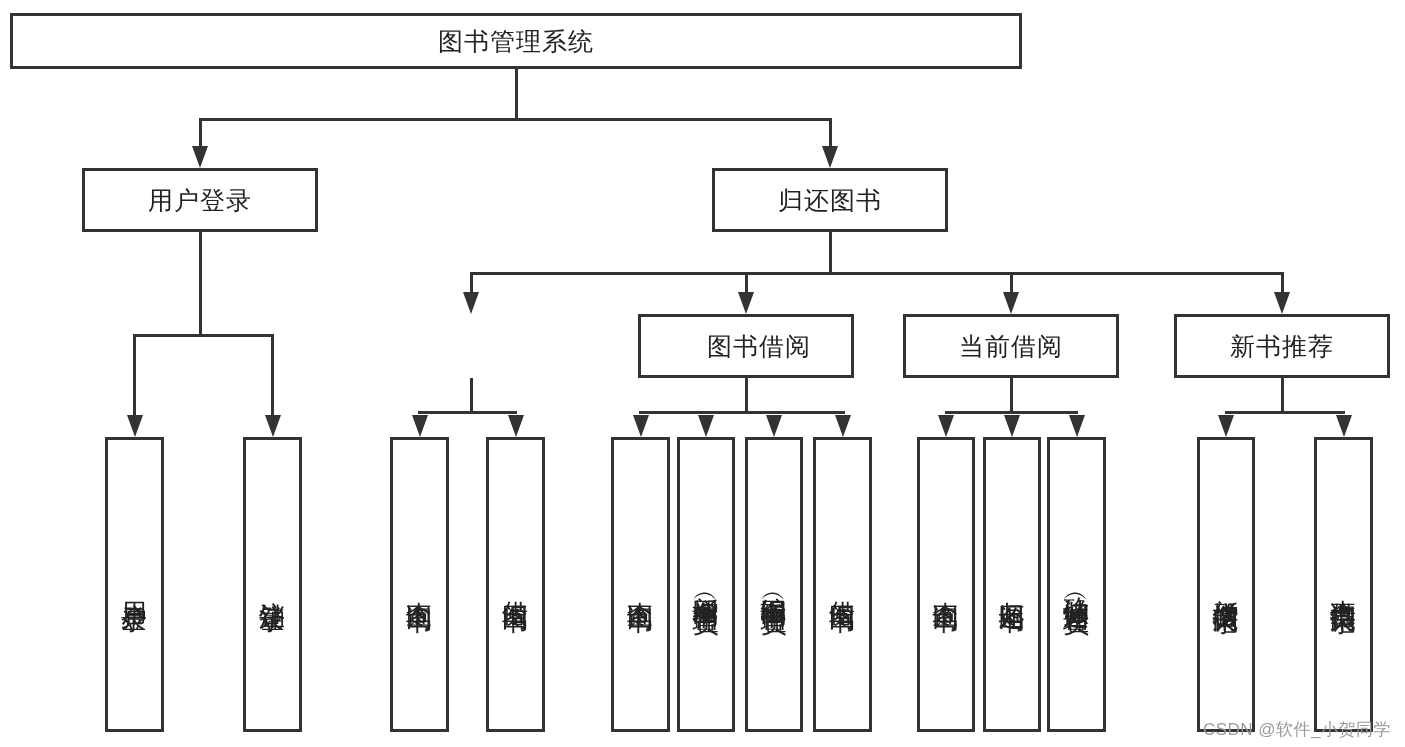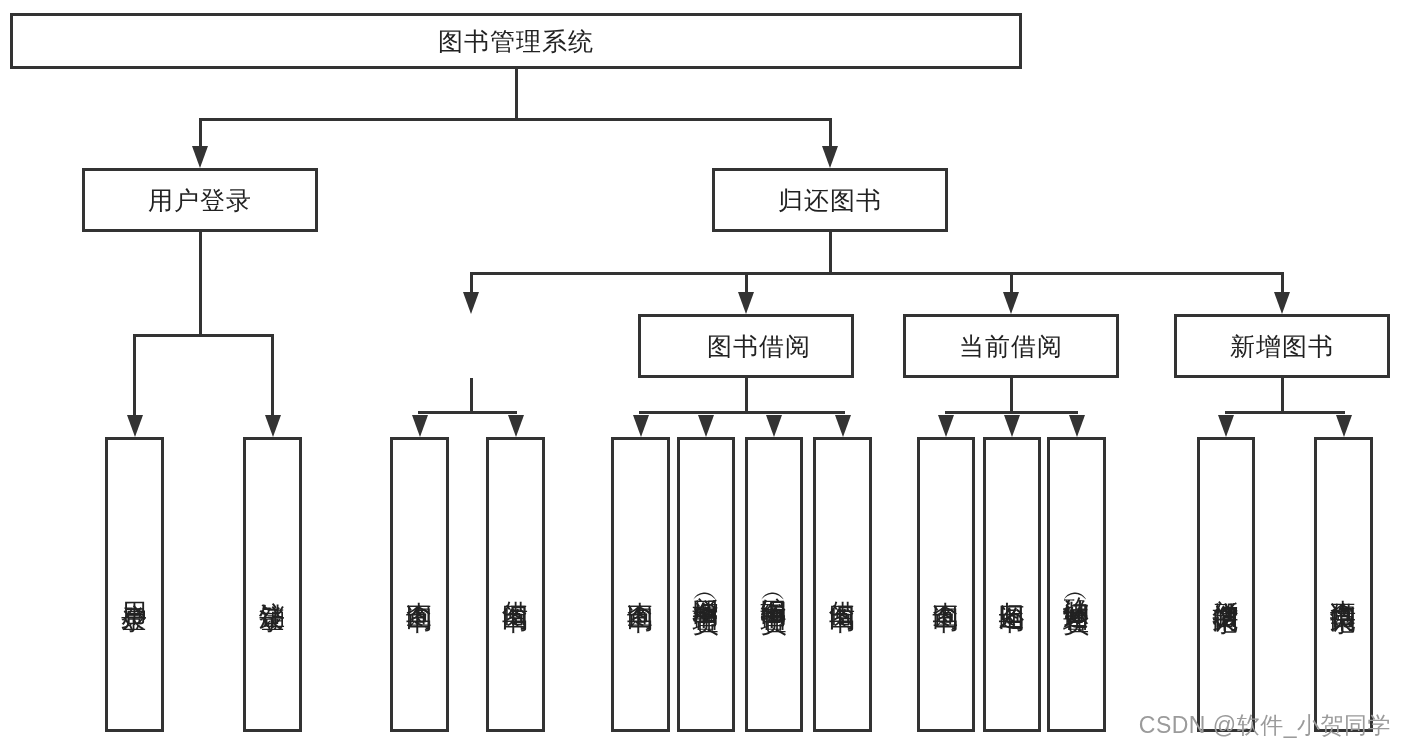--- a/index.html
+++ b/index.html
@@ -41,21 +41,21 @@
     width: 0; height: 0;
     border-left: 8px solid transparent;
     border-right: 8px solid transparent;
     border-top: 22px solid #333333;
   }
   .watermark {
     position: absolute;
     right: 14px;
     bottom: 6px;
     color: #9b9b9b;
-    font-size: 23px;
+    font-size: 17px;
     letter-spacing: 0.5px;
     z-index: 10;
   }
 </style>
 </head>
 <body>
 
 <div class="canvas">
 
   <div class="vl" style="left:514.5px; top:68px;  height:52px;"></div>
@@ -116,21 +116,21 @@
     <span>归还图书</span>
   </div>
 
   <div class="box" style="left:638px; top:314px; width:216px; height:64px;padding-left:26px;">
     <span>图书借阅</span>
   </div>
   <div class="box" style="left:903px; top:314px; width:216px; height:64px;align-items:center;">
     <span>当前借阅</span>
   </div>
   <div class="box" style="left:1174px; top:314px; width:216px; height:64px;">
-    <span>新增图书</span>
+    <span>新书推荐</span>
   </div>
 
   <div class="box leaf" style="left:105px; top:437px; width:59px; height:295px;">
     <span>用户登录</span>
   </div>
   <div class="box leaf" style="left:243px; top:437px; width:59px; height:295px;">
     <span>注销登录</span>
   </div>
 
   <div class="box leaf" style="left:390px; top:437px; width:59px; height:295px;">

